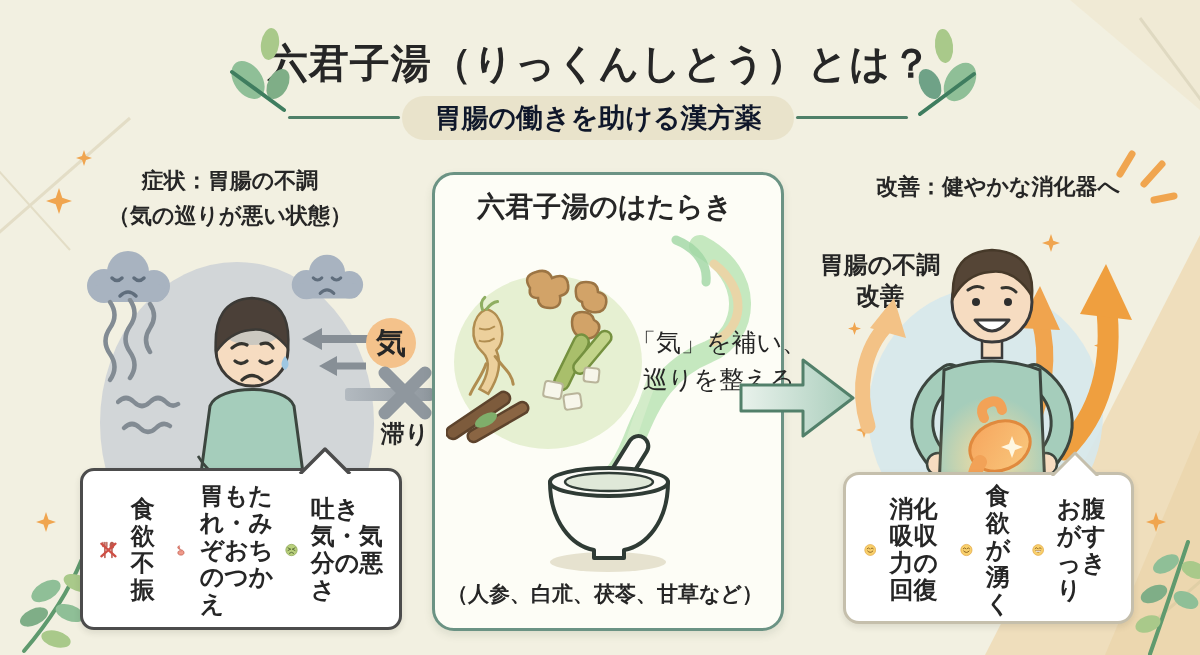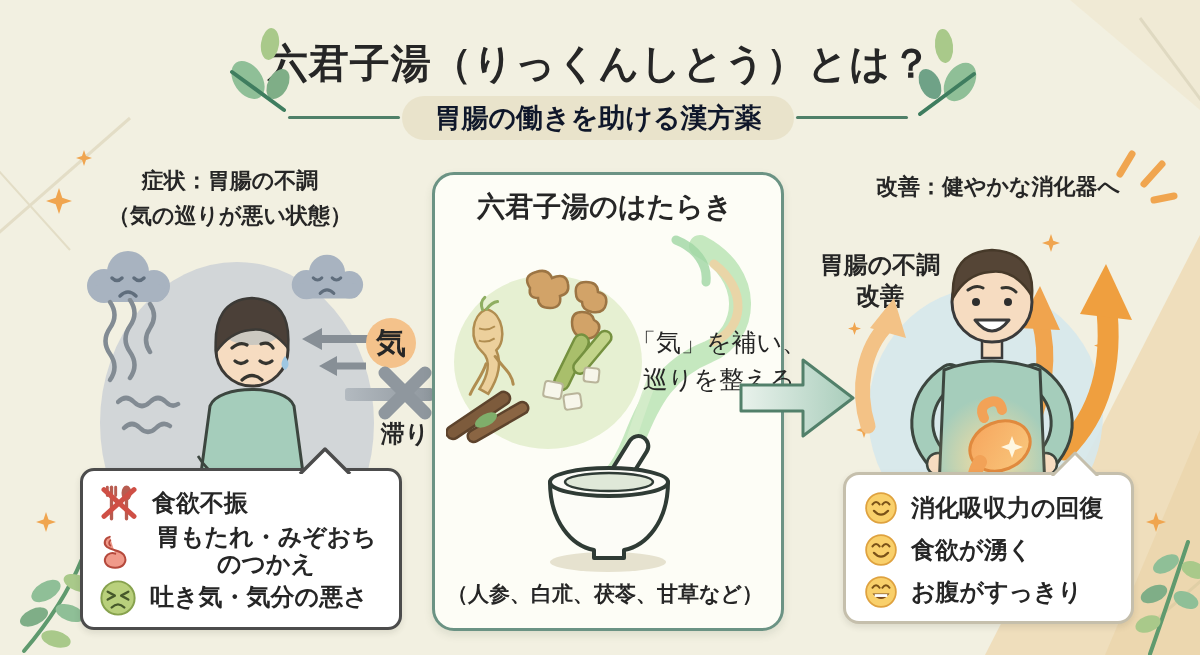--- a/index.html
+++ b/index.html
@@ -19,21 +19,21 @@
   .blue-circle{left:868px;top:288px;width:235px;height:252px;border-radius:50%;background:#d6e8ec;opacity:.9;}
   .ki-circle{left:366px;top:318px;width:50px;height:50px;border-radius:50%;background:#f4c28b;
              display:flex;align-items:center;justify-content:center;font-size:30px;font-weight:900;}
   .stag-bar{left:345px;top:388px;width:88px;height:13px;border-radius:3px;
             background:linear-gradient(90deg,#b3bac0,#8f979e);}
   .stag-label{left:362px;top:418px;width:86px;text-align:center;font-size:24px;font-weight:900;}
   
   .bubble{background:#ffffff;border-radius:14px;box-shadow:0 3px 6px rgba(60,60,40,.12);}
   .bubble.left{left:80px;top:468px;width:316px;height:156px;border:3.5px solid #4c4c4c;}
   .bubble.right{left:843px;top:472px;width:285px;height:146px;border:3px solid #c5bfac;border-radius:16px;}
-  .bubble-inner{position:absolute;inset:0;padding:12px 14px 10px 16px;display:flex;flex-direction:column;justify-content:space-around;text-align:center;}
+  .bubble-inner{position:absolute;inset:0;padding:12px 14px 10px 16px;display:flex;flex-direction:row;justify-content:space-around;}
   .s-row{display:flex;align-items:center;gap:13px;}
   .s-row .txt{font-size:24px;font-weight:800;line-height:27px;}
   
   .card{left:432px;top:172px;width:346px;height:453px;background:#fdfdf6;border:3px solid #6b9384;
         border-radius:22px;box-shadow:0 4px 8px rgba(60,80,60,.12);}
   .card-title{left:432px;top:188px;width:346px;text-align:center;font-size:28px;font-weight:900;}
   .effect-text{left:590px;top:324px;width:188px;text-align:center;font-size:25px;font-weight:400;line-height:37px;margin-left:35px;}
   .ingredients{left:436px;top:580px;width:338px;text-align:center;font-size:21px;font-weight:800;}
   
   .flow-label{left:814px;top:250px;width:132px;text-align:center;font-size:24px;font-weight:900;line-height:31px;}

